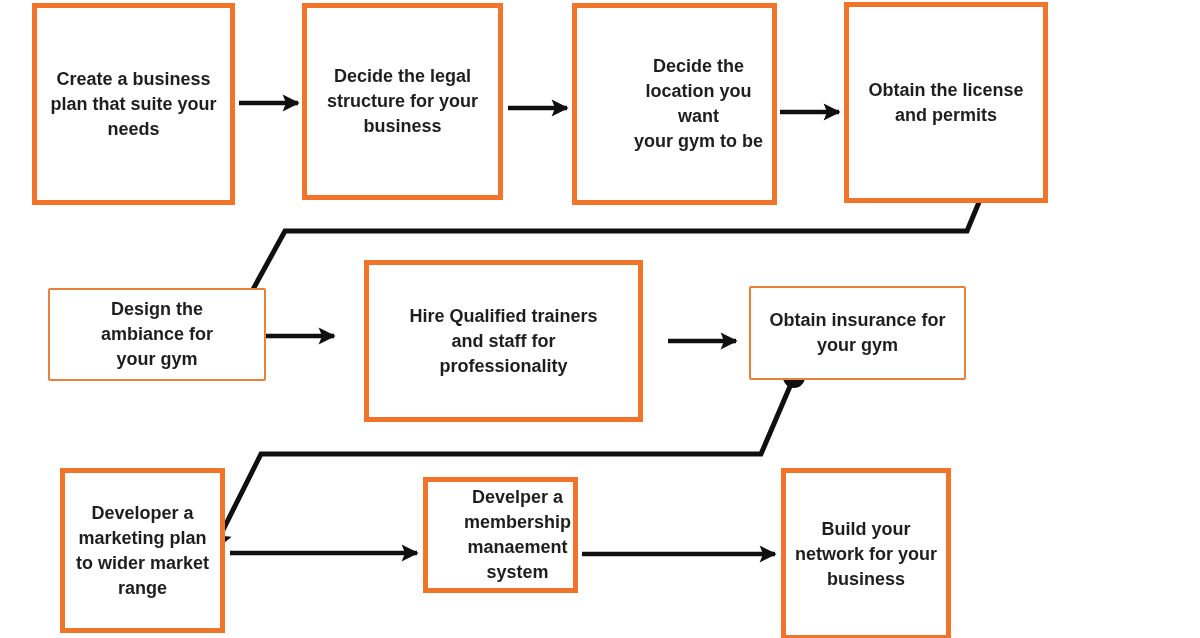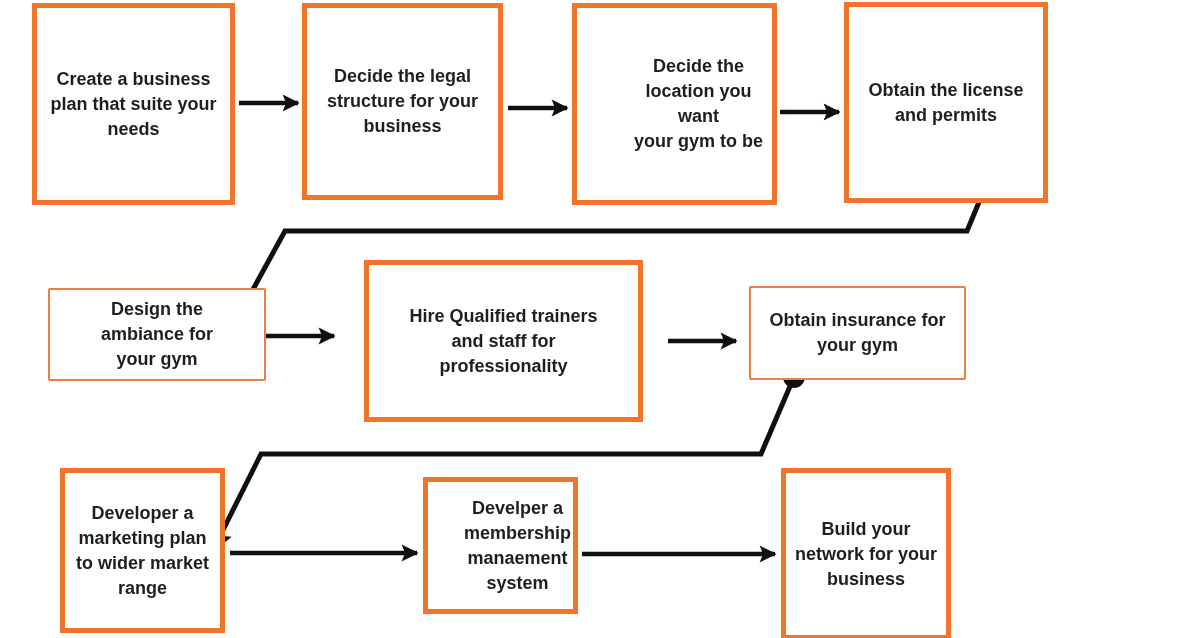--- a/index.html
+++ b/index.html
@@ -30,21 +30,21 @@
   .thin{border:2px solid #e9803e;border-radius:2px;}
   
   .s1 {left:32px;  top:3px;   width:203px; height:202px;}
   .s2 {left:302px; top:3px;   width:201px; height:197px;align-items:center;}
   .s3 {left:572px; top:3px;   width:205px; height:202px;padding-left:48px;}
   .s4 {left:844px; top:2px;   width:204px; height:201px;}
   .s5 {left:48px;  top:288px; width:218px; height:93px;}
   .s6 {left:340px; top:260px; width:279px; height:162px;margin-left:24px;}
   .s7 {left:749px; top:286px; width:217px; height:94px;}
   .s8 {left:60px;  top:468px; width:165px; height:165px;}
-  .s9 {left:423px; top:477px; width:155px; height:137px;padding-left:34px;}
+  .s9 {left:423px; top:477px; width:155px; height:116px;padding-left:34px;}
   .s10{left:781px; top:468px; width:170px; height:172px;}
   #wires{
     position:absolute;left:0;top:0;width:1200px;height:638px;
     pointer-events:none;
   }
   #wires .line{stroke:#101010;fill:none;}
   #wires .dot{fill:#101010;stroke:none;}
 </style>
 </head>
 <body>

